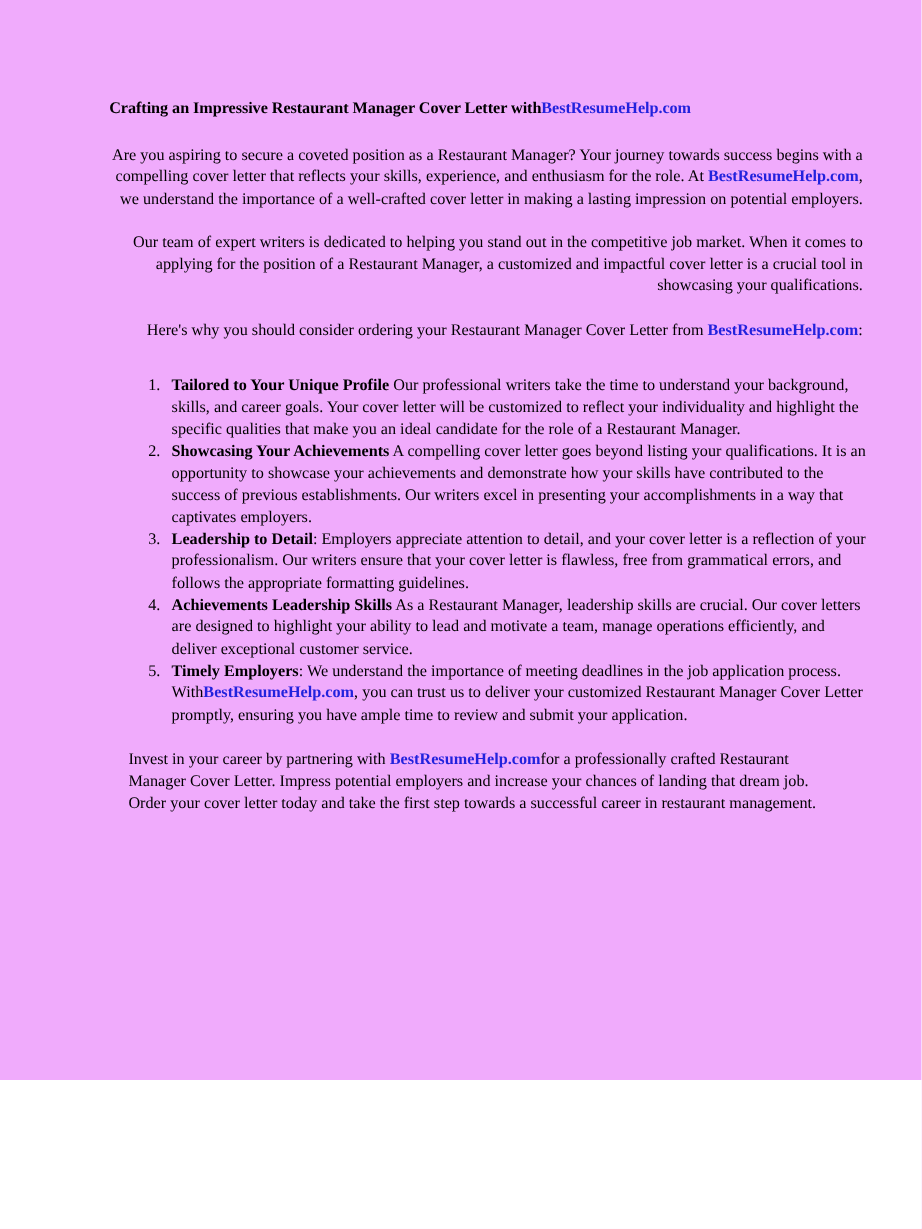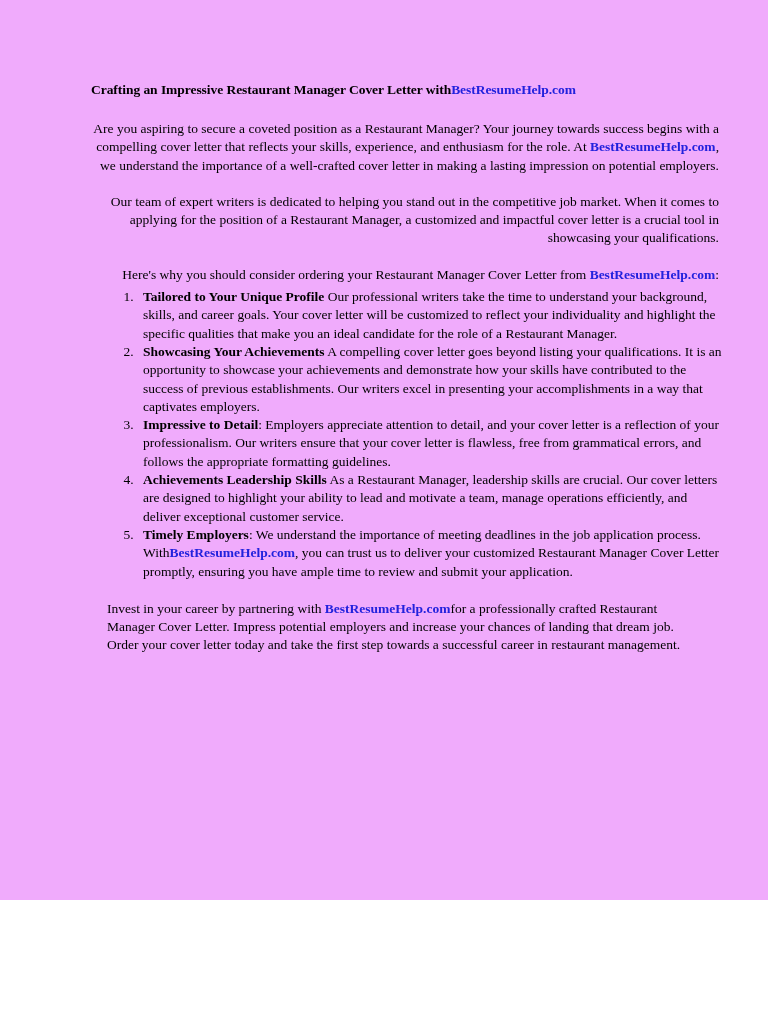--- a/index.html
+++ b/index.html
@@ -32,21 +32,21 @@
     margin: 0 0 22px 0;
     letter-spacing: -0.05px;
   }
   p.para {
     font-size: 13.5px;
     line-height: 18.3px;
     margin: 0 0 18px 0;
     text-align: right;
   }
   p.para.tight {
-    margin-bottom: 4px;
+    margin-bottom: 28px;
   }
   .lnk {
     color: #2222DD;
     font-weight: bold;
     text-decoration: none;
   }
   .title .lnk {
     color: #2222DD;
   }
   ol.items {
@@ -94,21 +94,21 @@
 
       <li>
           <span class="li-text"><span class="bold">Tailored to Your Unique Profile</span><span> Our professional writers take the time to understand your background, skills, and career goals. Your cover letter will be customized to reflect your individuality and highlight the specific qualities that make you an ideal candidate for the role of a Restaurant Manager.</span></span>
         </li>
 
       <li>
           <span class="li-text"><span class="bold">Showcasing Your Achievements</span><span> A compelling cover letter goes beyond listing your qualifications. It is an opportunity to showcase your achievements and demonstrate how your skills have contributed to the success of previous establishments. Our writers excel in presenting your accomplishments in a way that captivates employers.</span></span>
         </li>
 
       <li>
-          <span class="li-text"><span class="bold">Impressive to Detail</span><span>: Employers appreciate attention to detail, and your cover letter is a reflection of your professionalism. Our writers ensure that your cover letter is flawless, free from grammatical errors, and follows the appropriate formatting guidelines.</span></span>
+          <span class="li-text"><span class="bold">Leadership to Detail</span><span>: Employers appreciate attention to detail, and your cover letter is a reflection of your professionalism. Our writers ensure that your cover letter is flawless, free from grammatical errors, and follows the appropriate formatting guidelines.</span></span>
         </li>
 
       <li>
           <span class="li-text"><span class="bold">Achievements Leadership Skills</span><span> As a Restaurant Manager, leadership skills are crucial. Our cover letters are designed to highlight your ability to lead and motivate a team, manage operations efficiently, and deliver exceptional customer service.</span></span>
         </li>
 
       <li>
           <span class="li-text"><span class="bold">Timely Employers</span><span>: We understand the importance of meeting deadlines in the job application process. With</span><a href="#" class="lnk">BestResumeHelp.com</a><span>, you can trust us to deliver your customized Restaurant Manager Cover Letter promptly, ensuring you have ample time to review and submit your application.</span></span>
         </li>
 

